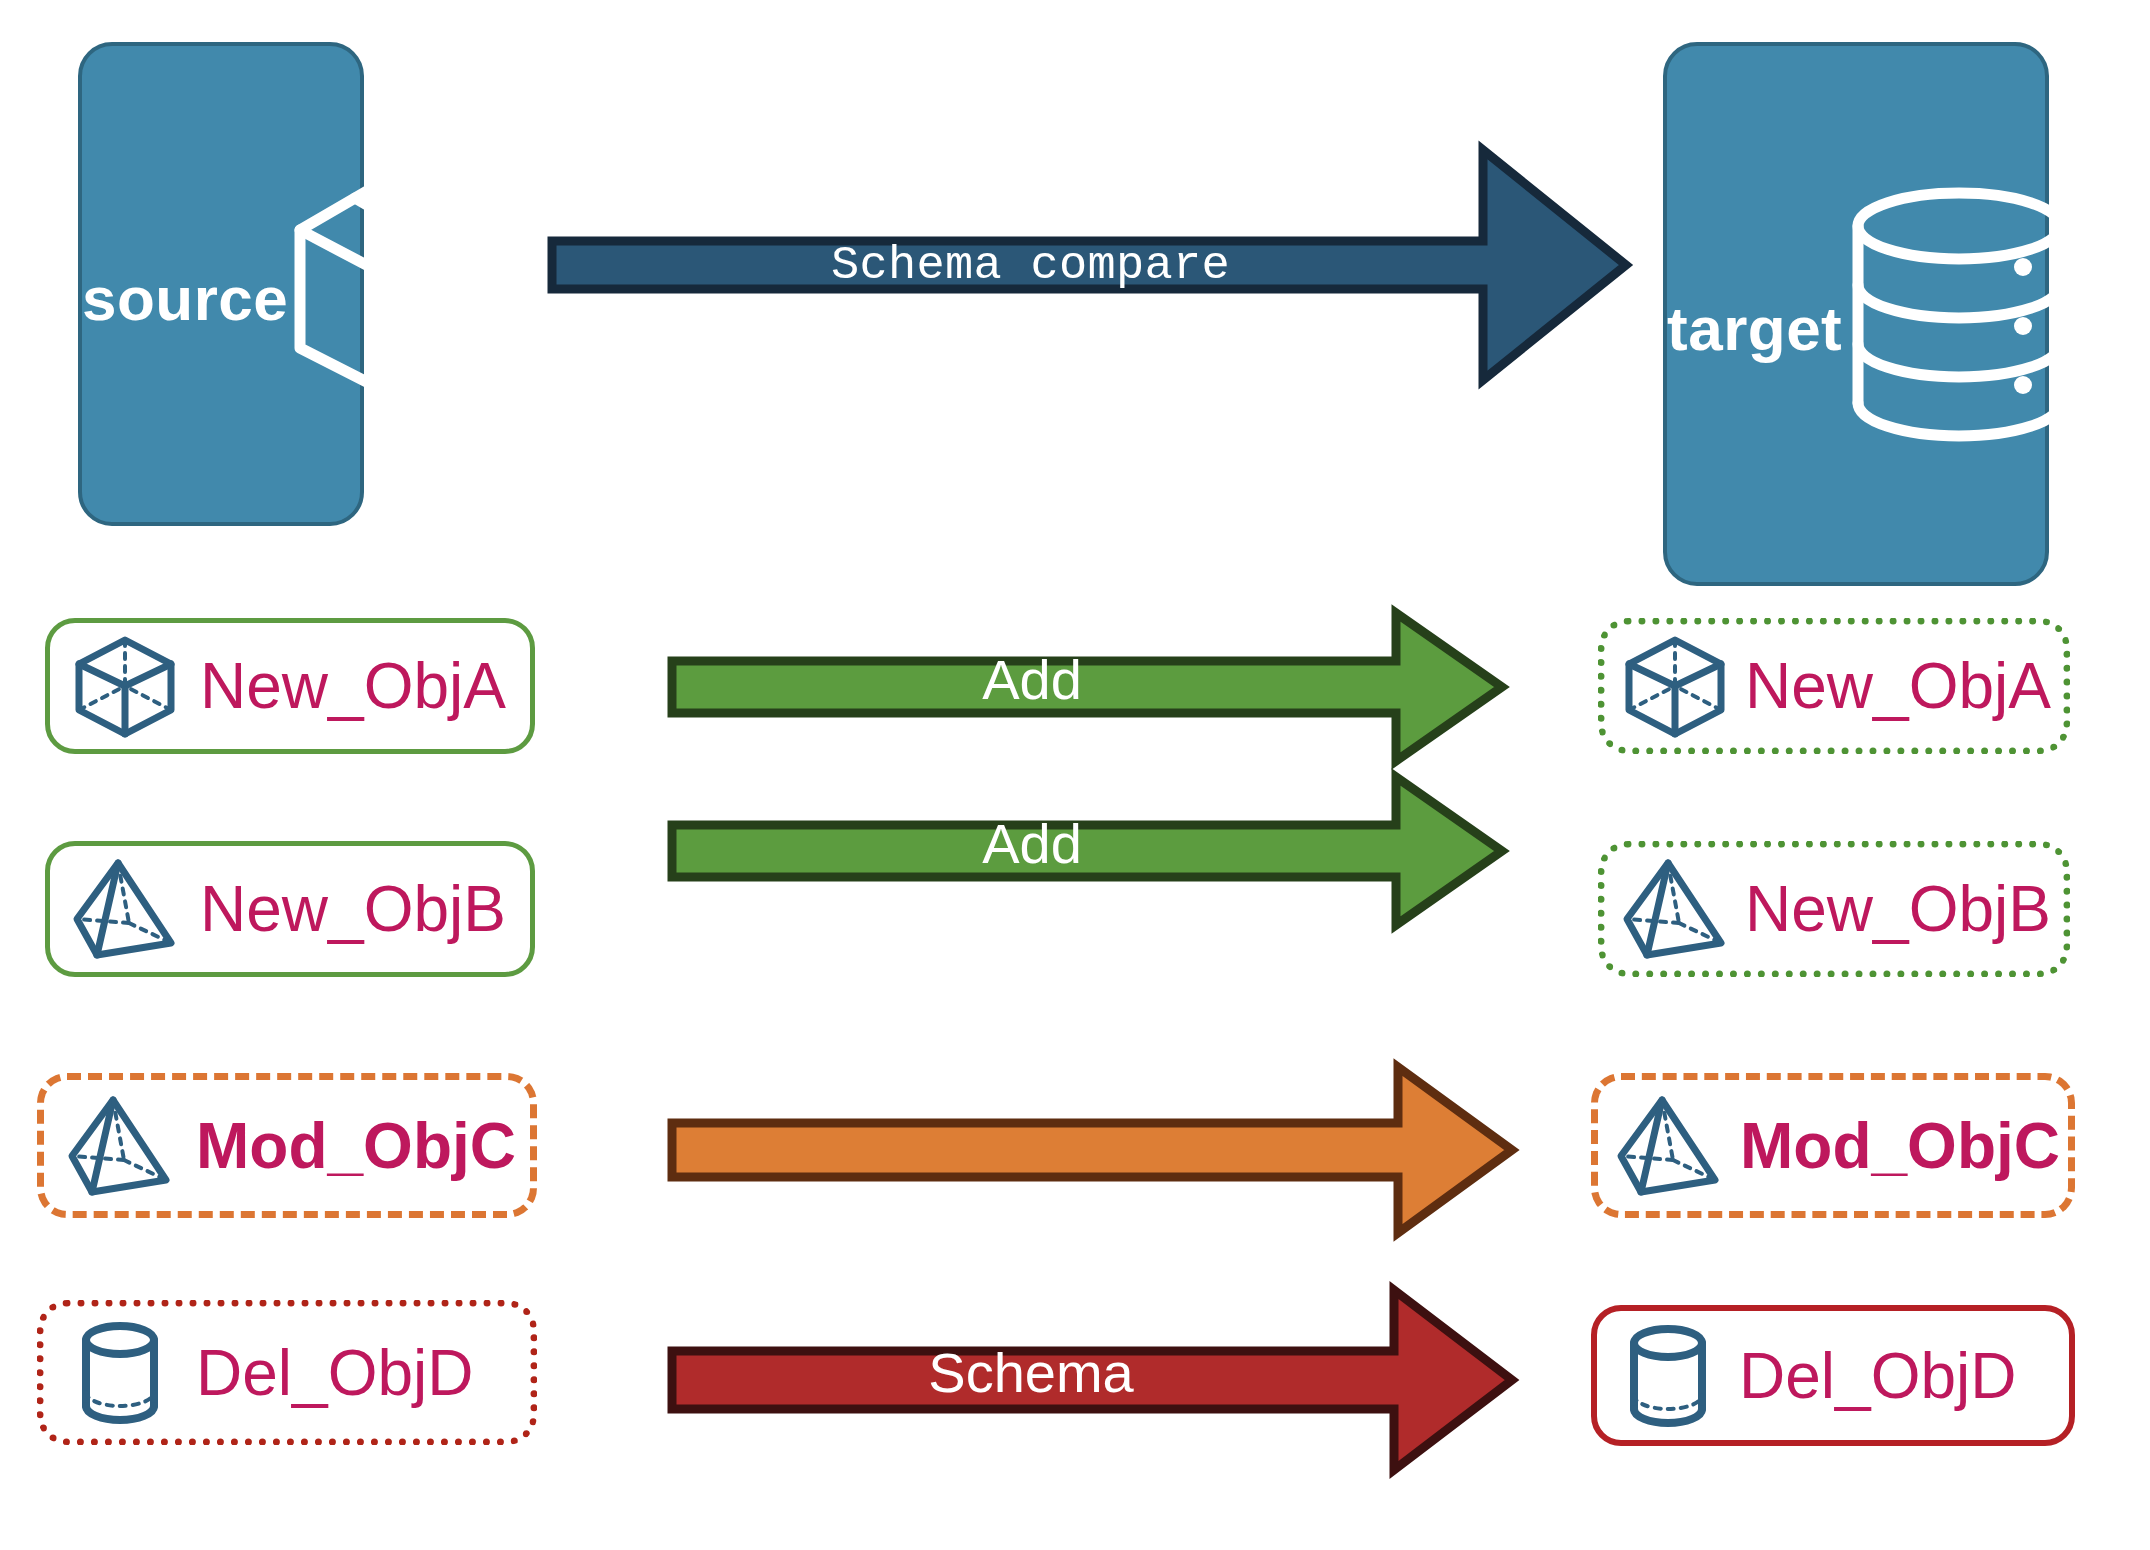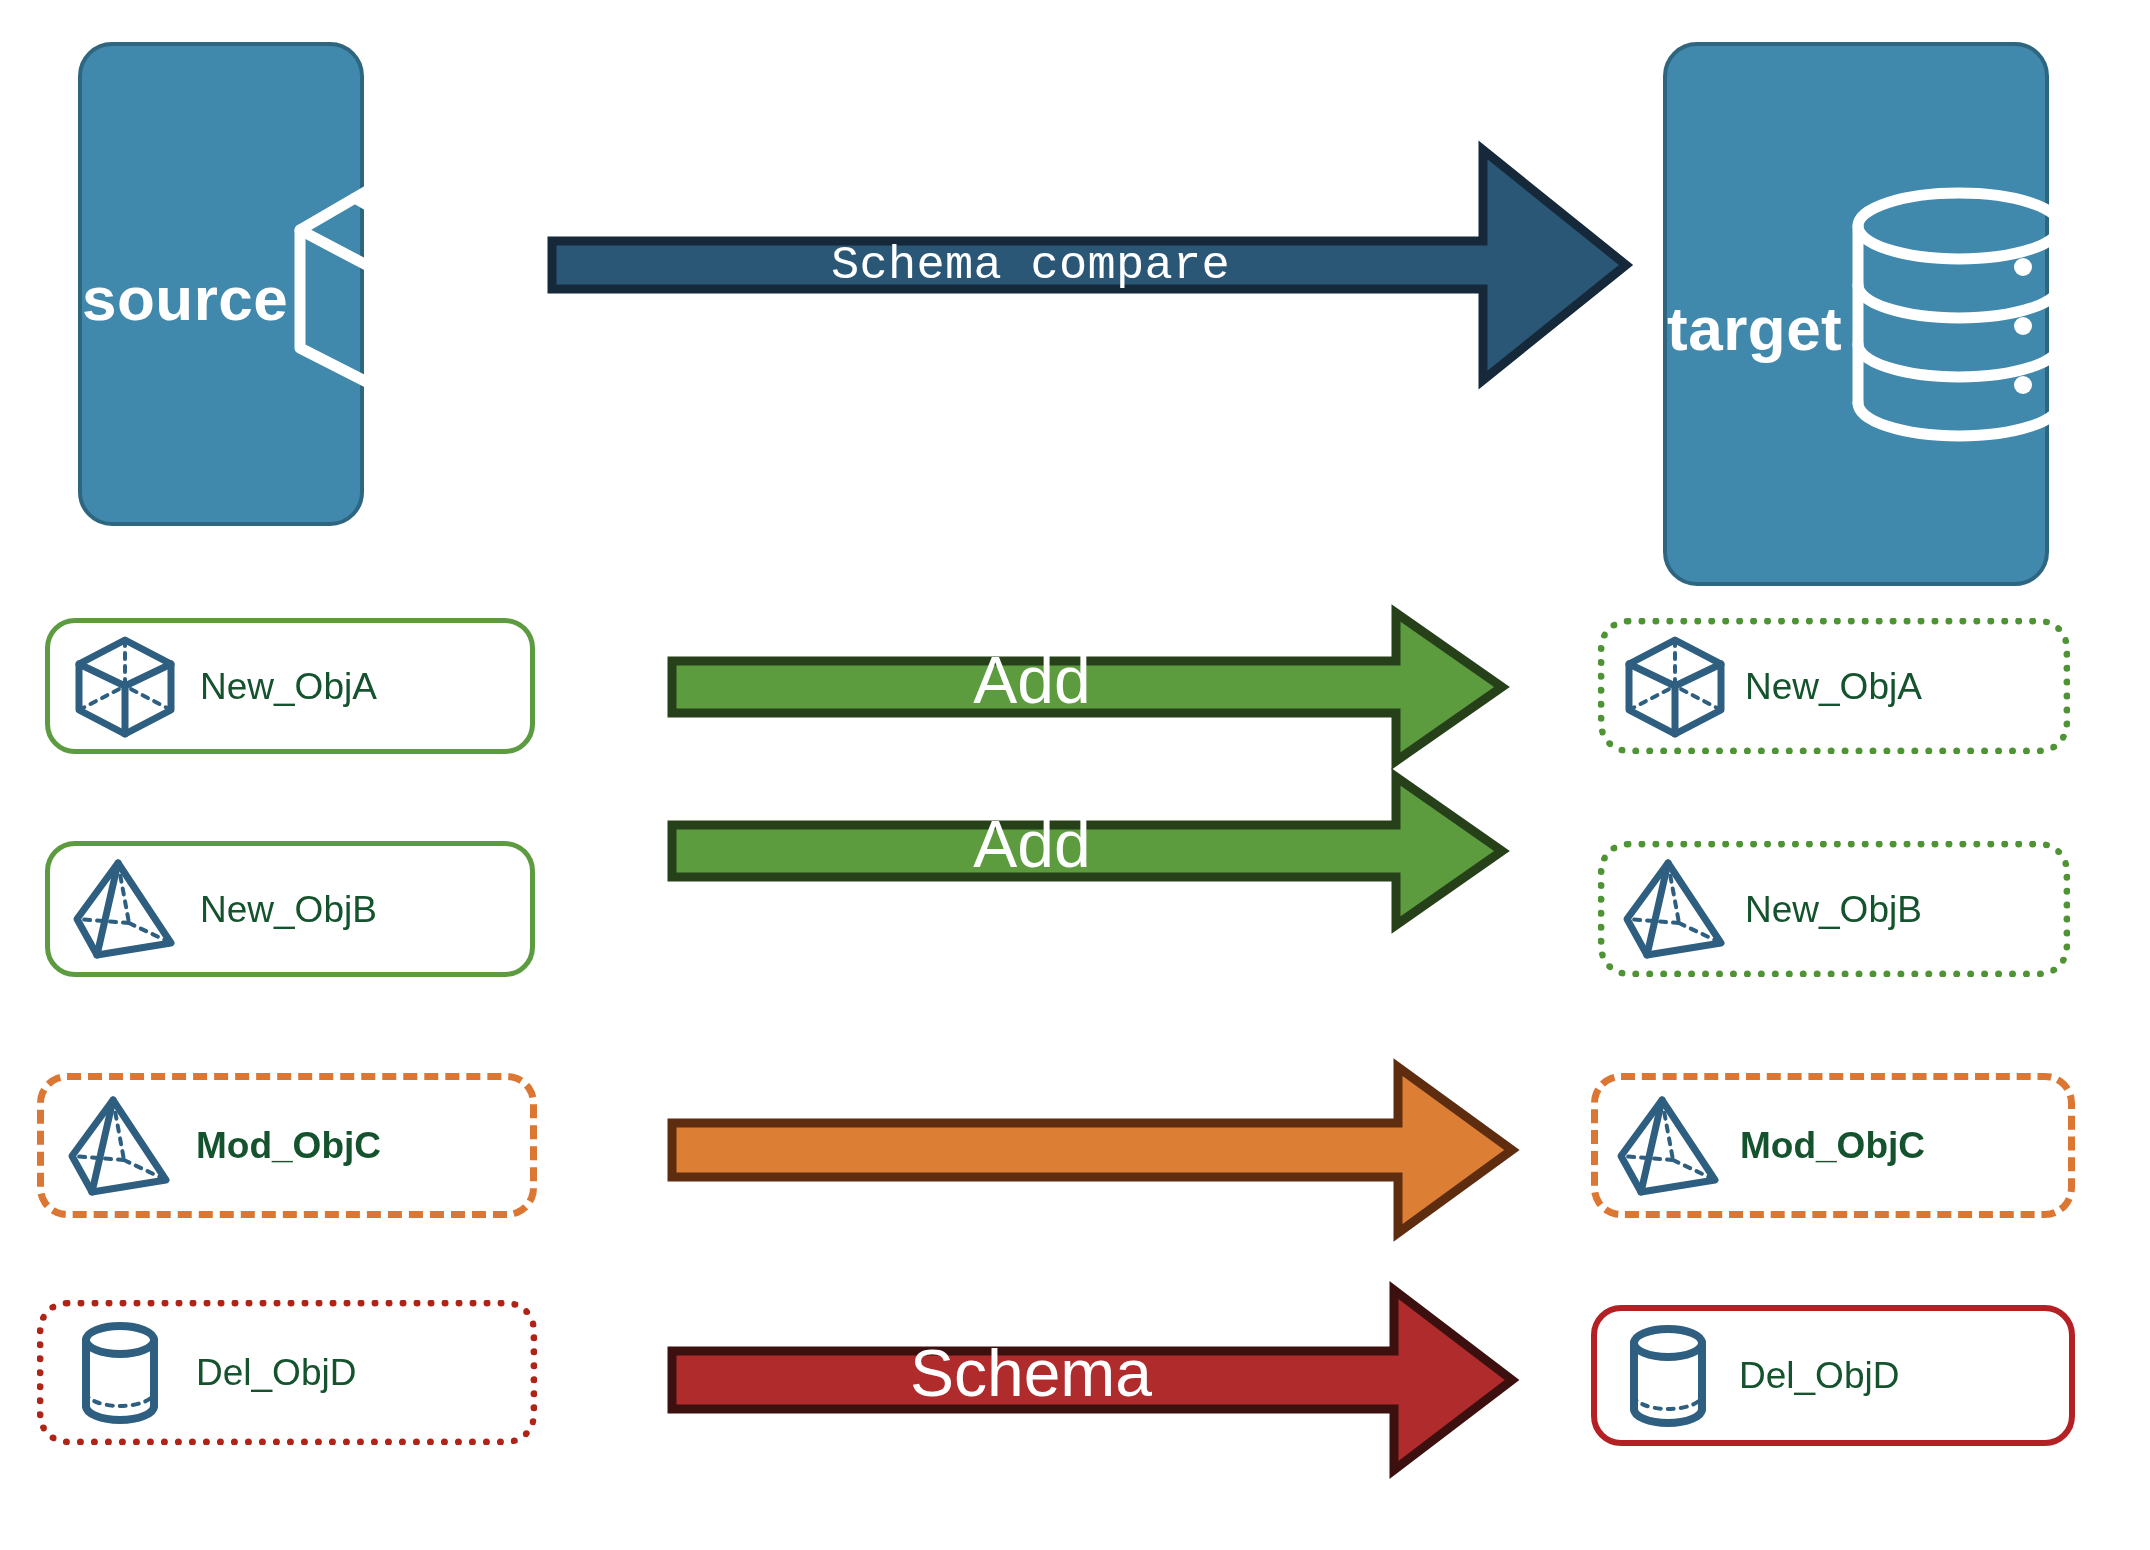--- a/index.html
+++ b/index.html
@@ -34,35 +34,35 @@
     position:absolute;
     background:#ffffff;
     border-radius:30px;
     box-sizing:border-box;
     display:flex;align-items:center;
   }
   .obj-card .shape-icon{
     flex:0 0 auto;display:flex;align-items:center;justify-content:center;
   }
   .obj-card .obj-label{
-    font-size:37px;color:#14532d;white-space:nowrap;line-height:1;
+    font-size:64px;color:#be185d;white-space:nowrap;line-height:1;
   }
 
   .b-solid-green  {border:5px solid #5D9B41;}
   .b-dot-green    {border:7px dotted #4E9334;}
   .b-dash-orange  {border:7px dashed #DC7633;font-weight:bold;}
   .b-dot-red      {border:7px dotted #B02418;}
   .b-solid-red    {border:6px solid #B52025;}
 
   
   .op-arrow{position:absolute;}
   .op-arrow .olabel{
     position:absolute;top:0;bottom:14px;left:0;
     display:flex;align-items:center;justify-content:center;
-    color:#ffffff;font-size:66px;line-height:1;
+    color:#ffffff;font-size:56px;line-height:1;
   }
   svg{display:block;overflow:visible;}
 </style>
 </head>
 <body>
 
 <div id="stage">
 
   <div class="endpoint" style="left:78px;top:42px;width:286px;height:484px;">
     <div class="endpoint-title">source</div>

